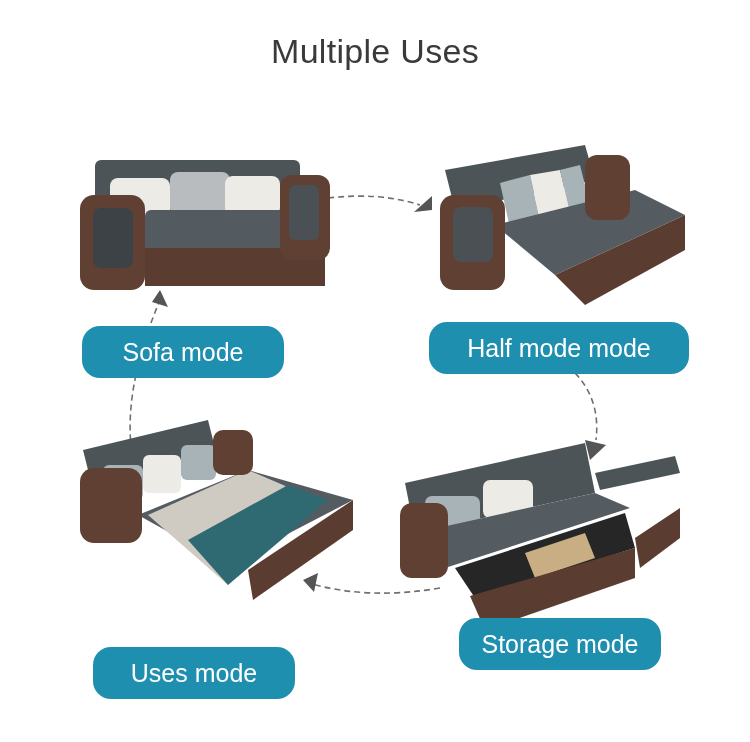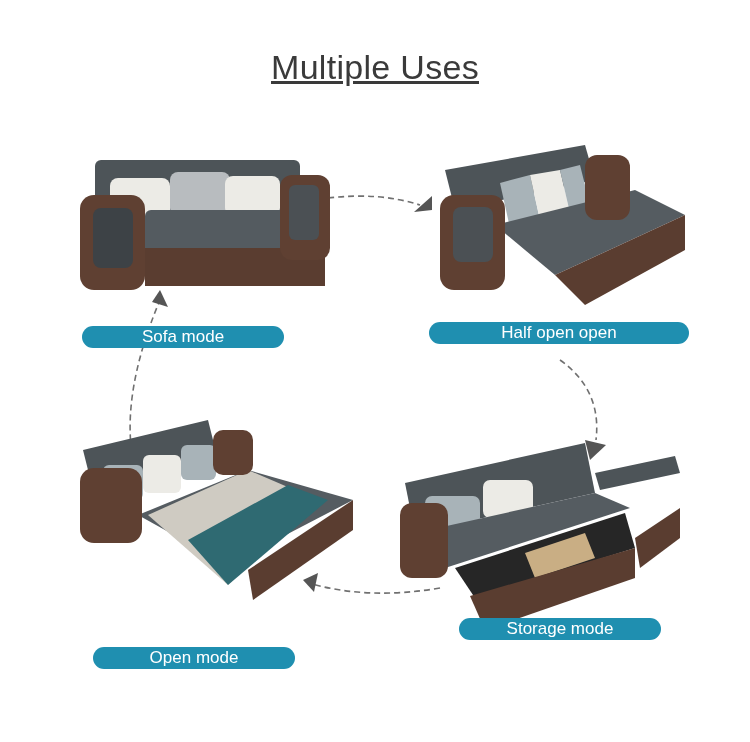--- a/index.html
+++ b/index.html
@@ -1,18 +1,18 @@
 <!DOCTYPE html>
 <html><head>
 <meta charset="utf-8">
 <style>
   html, body { margin: 0; padding: 0; background: #ffffff; }
   body { width: 750px; height: 742px; position: relative; overflow: hidden; font-family: "Liberation Sans", sans-serif; }
-  .title { position: absolute; left: 0; top: 48px; width: 750px; text-align: center; font-size: 34px; color: #3a3a3a; letter-spacing: 0.3px; text-decoration: underline; }
-  .pill { position: absolute; height: 22px; border-radius: 18px; background: #1f8fb0; color: #ffffff; font-size: 17px; display: flex; align-items: center; justify-content: center; }
+  .title { position: absolute; left: 0; top: 32px; width: 750px; text-align: center; font-size: 34px; color: #3a3a3a; letter-spacing: 0.3px; }
+  .pill { position: absolute; height: 52px; border-radius: 18px; background: #1f8fb0; color: #ffffff; font-size: 25px; display: flex; align-items: center; justify-content: center; }
   .cycle { position: absolute; left: 0; top: 0; }
   .sofa { position: absolute; }
 </style>
 </head>
 <body>
 
 <div class="title">Multiple Uses</div>
 
 <svg class="cycle" width="750" height="742">
   <g fill="none" stroke="#707070" stroke-width="1.6" stroke-dasharray="6,4">
@@ -50,37 +50,37 @@
   <polygon points="65,58 95,50 105,95 75,103" fill="#a8b3b8"></polygon>
   <polygon points="95,50 125,45 135,88 105,95" fill="#ecebe6"></polygon>
   <polygon points="125,45 145,40 155,80 135,88" fill="#a8b3b8"></polygon>
   <polygon points="60,100 200,65 250,90 120,150" fill="#555c61"></polygon>
   <polygon points="120,150 250,90 250,125 150,180" fill="#5a3d30"></polygon>
   <rect x="5" y="70" width="65" height="95" rx="14" fill="#5f4032"></rect>
   <rect x="18" y="82" width="40" height="55" rx="8" fill="#4b5054"></rect>
   <rect x="150" y="30" width="45" height="65" rx="12" fill="#5f4032"></rect>
 </svg>
 <div class="pill" style="left:429px;top:322px;width:260px;">
-    <span>Half open open</span>
+    <span>Half mode mode</span>
   </div>
 
 <svg class="sofa" style="left:78px;top:420px" width="275" height="180">
   <polygon points="5,30 130,0 140,40 15,70" fill="#4d5458"></polygon>
   <rect x="25" y="45" width="40" height="35" rx="6" fill="#a8b3b8"></rect>
   <rect x="65" y="35" width="38" height="38" rx="6" fill="#ecebe6"></rect>
   <rect x="103" y="25" width="35" height="35" rx="6" fill="#a8b3b8"></rect>
   <polygon points="60,95 170,50 275,80 150,145" fill="#555c61"></polygon>
   <polygon points="70,95 170,50 240,80 150,165" fill="#cfcbc2"></polygon>
   <polygon points="110,120 210,65 250,80 150,165" fill="#2f6a72"></polygon>
   <polygon points="170,150 275,80 275,110 175,180" fill="#5a3d30"></polygon>
   <rect x="2" y="48" width="62" height="75" rx="14" fill="#5f4032"></rect>
   <rect x="135" y="10" width="40" height="45" rx="10" fill="#5f4032"></rect>
 </svg>
 <div class="pill" style="left:93px;top:647px;width:202px;">
-    <span>Open mode</span>
+    <span>Uses mode</span>
   </div>
 
 <svg class="sofa" style="left:395px;top:438px" width="290" height="192">
   <polygon points="10,45 190,5 200,55 20,95" fill="#4d5458"></polygon>
   <rect x="30" y="58" width="55" height="38" rx="7" fill="#a8b3b8"></rect>
   <rect x="88" y="42" width="50" height="38" rx="7" fill="#ecebe6"></rect>
   <polygon points="20,95 200,55 235,70 50,130" fill="#555c61"></polygon>
   <polygon points="200,35 280,18 285,35 205,52" fill="#4d5458"></polygon>
   <polygon points="60,130 230,75 240,110 80,160" fill="#262626"></polygon>
   <polygon points="130,115 190,95 200,120 140,140" fill="#c9ae84"></polygon>

